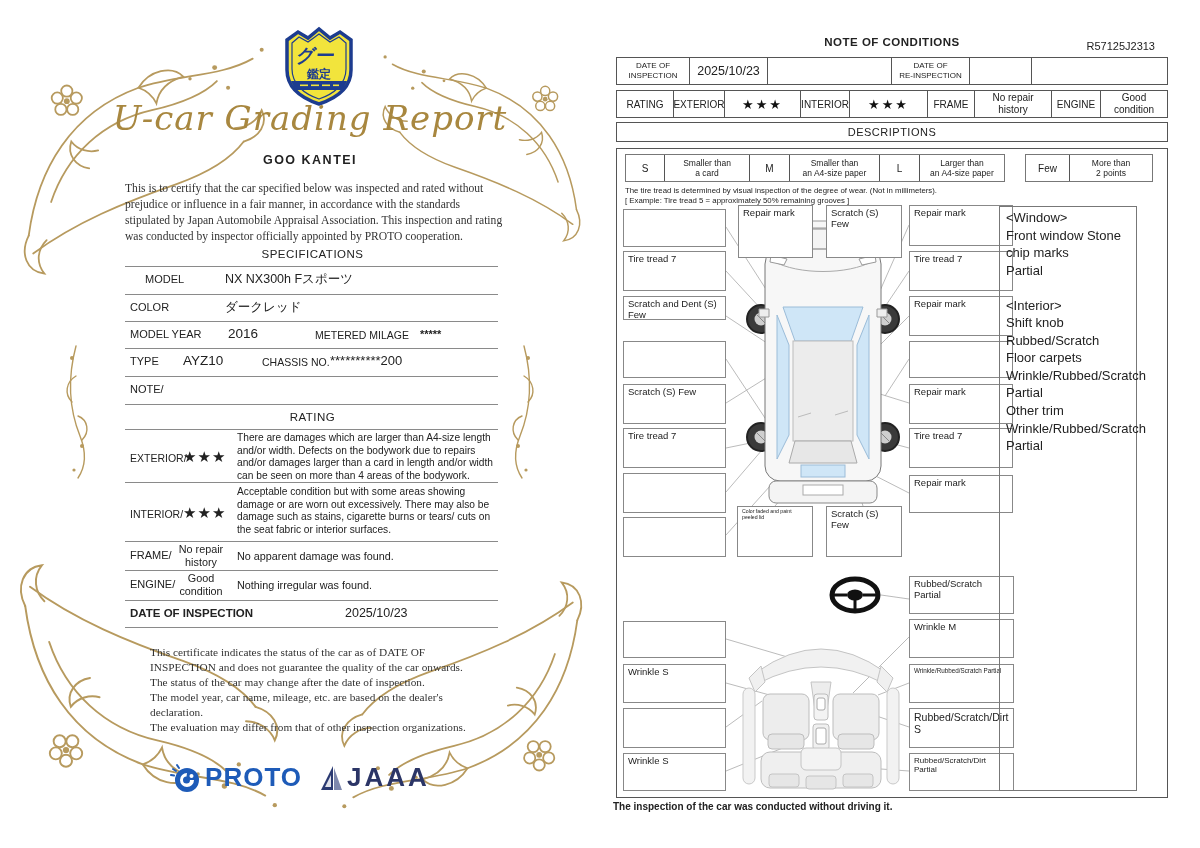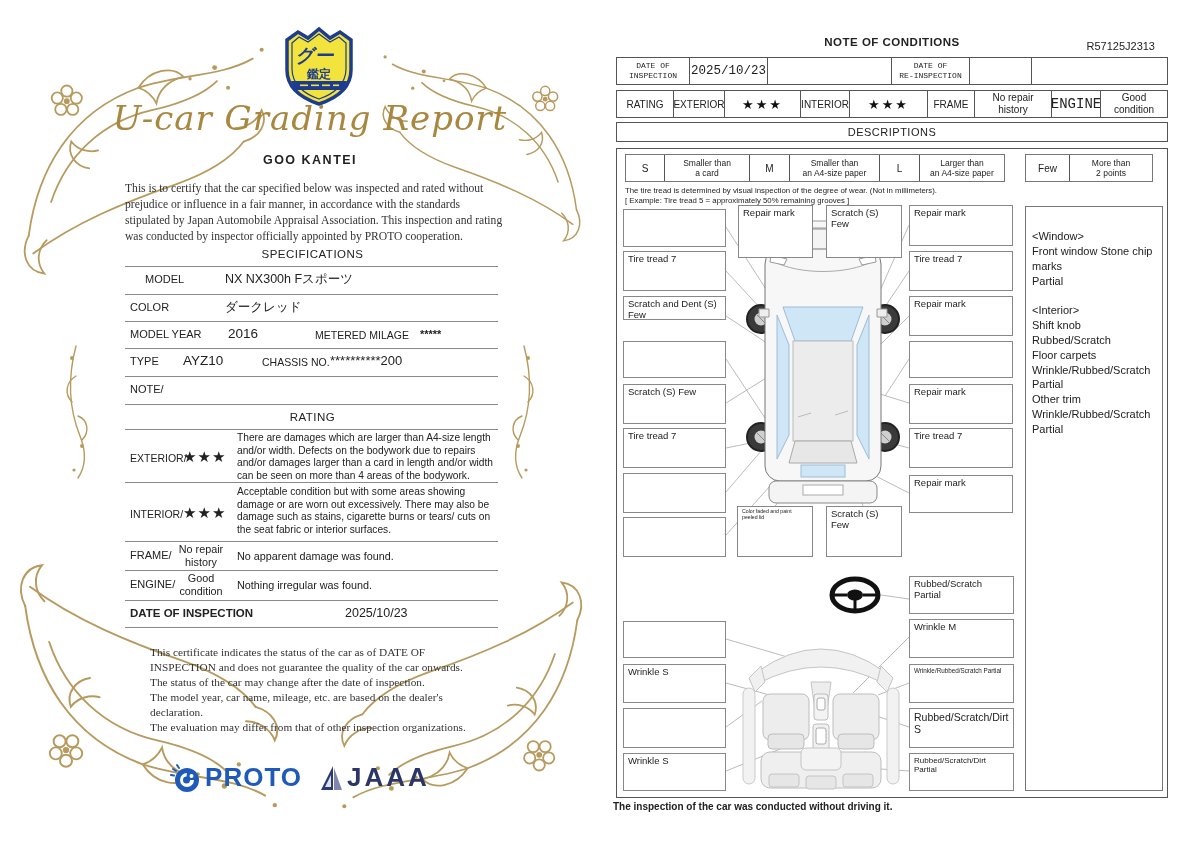--- a/index.html
+++ b/index.html
@@ -181,41 +181,41 @@
       <span style="font-size:26px;font-weight:700;color:#2b3566;letter-spacing:3px;">JAAA</span>
     </div>
   </div>
 </div>
 
 <div id="cond">
 
   <div class="abs" style="left:16px;top:36px;width:552px;text-align:center;font-size:11.5px;font-weight:600;letter-spacing:0.5px;">NOTE OF CONDITIONS</div>
   <div class="abs" style="top:40px;right:45px;font-size:11px;">R57125J2313</div>
 
-  <div class="grid" style="left:16px;top:57px;width:552px;height:28px;grid-template-columns:72px 78px 124px 78px 62px 1fr;font-family:Liberation Mono, monospace;">
+  <div class="grid" style="left:16px;top:57px;width:552px;height:28px;grid-template-columns:72px 78px 124px 78px 62px 1fr;">
     <div class="pre" style="font-size:8px;line-height:1.2;">DATE OF
 INSPECTION</div>
     <div style="font-size:12.5px;">2025/10/23</div>
     <div></div>
     <div class="pre" style="font-size:8px;line-height:1.2;">DATE OF
 RE-INSPECTION</div>
     <div></div>
     <div></div>
   </div>
 
   <div class="grid" style="left:16px;top:90px;width:552px;height:28px;grid-template-columns:56px 51px 76px 49px 78px 47px 77px 49px 1fr;">
     <div style="font-size:10px;">RATING</div>
     <div style="font-size:10px;">EXTERIOR</div>
     <div class="stars">★★★</div>
     <div style="font-size:10px;">INTERIOR</div>
     <div class="stars">★★★</div>
     <div style="font-size:10px;">FRAME</div>
     <div class="pre" style="font-size:10px;line-height:1.2;">No repair
 history</div>
-    <div style="font-size:14px;font-family:Liberation Mono, monospace;">ENGINE</div>
+    <div style="font-size:10px;">ENGINE</div>
     <div class="pre" style="font-size:10px;line-height:1.2;">Good
 condition</div>
   </div>
 
   <div class="abs" style="left:16px;top:122px;width:552px;height:20px;border:1px solid #555;box-sizing:border-box;
               display:flex;align-items:center;justify-content:center;font-size:11px;letter-spacing:0.5px;">DESCRIPTIONS</div>
 
   <div class="mainbox" style="left:16px;top:148px;width:552px;height:650px;">
 
     <div class="grid" style="left:8px;top:5px;width:380px;height:28px;grid-template-columns:38px 85px 40px 90px 40px 1fr;border-color:#777;">
@@ -366,22 +366,22 @@
     <div class="cbox" style="left:6px;top:515px;width:103px;height:39px;">Wrinkle S</div>
     <div class="cbox" style="left:6px;top:559px;width:103px;height:40px;"></div>
     <div class="cbox" style="left:6px;top:604px;width:103px;height:38px;">Wrinkle S</div>
 
     <div class="cbox" style="left:292px;top:427px;width:105px;height:38px;">Rubbed/Scratch Partial</div>
     <div class="cbox" style="left:292px;top:470px;width:105px;height:39px;">Wrinkle M</div>
     <div class="cbox sm" style="left:292px;top:515px;width:105px;height:39px;">Wrinkle/Rubbed/Scratch Partial</div>
     <div class="cbox lg" style="left:292px;top:559px;width:105px;height:40px;">Rubbed/Scratch/Dirt S</div>
     <div class="cbox md" style="left:292px;top:604px;width:105px;height:38px;">Rubbed/Scratch/Dirt Partial</div>
 
-    <div class="abs pre" style="left:408px;top:57px;width:138px;height:585px;border:1px solid #777;box-sizing:border-box;
-                padding:22px 6px;font-size:11px;line-height:1.35;">&lt;Window&gt;
+    <div class="abs pre" style="left:382px;top:57px;width:138px;height:585px;border:1px solid #777;box-sizing:border-box;
+                padding:2px 6px;font-size:13px;line-height:1.35;">&lt;Window&gt;
 Front window Stone chip marks
 Partial
 
 &lt;Interior&gt;
 Shift knob Rubbed/Scratch
 Floor carpets
 Wrinkle/Rubbed/Scratch
 Partial
 Other trim
 Wrinkle/Rubbed/Scratch

